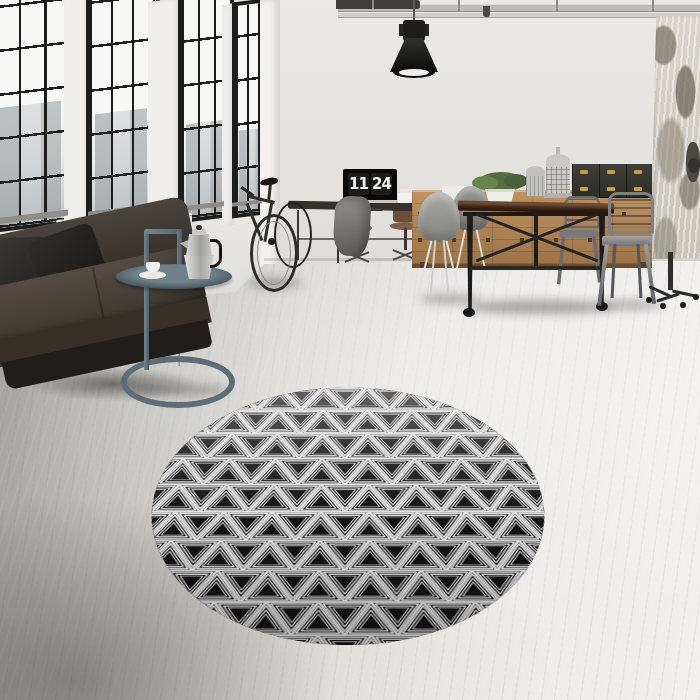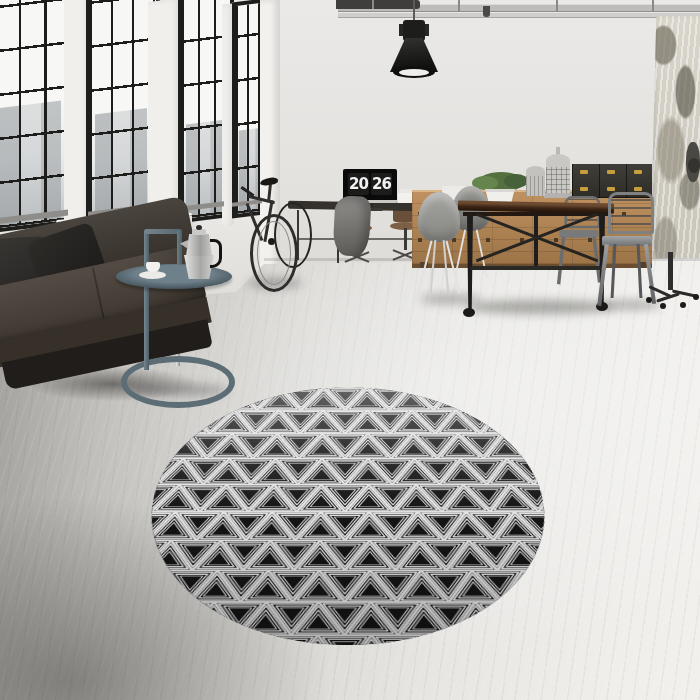--- a/index.html
+++ b/index.html
@@ -348,22 +348,22 @@
     <div class="sbase"></div>
   </div>
   <div class="a desktop"></div>
   <div class="a dleg dl1"></div>
   <div class="a dleg dl2"></div>
   <div class="a dleg dl3"></div>
   <div class="a dstretch"></div>
   <div class="a papers"></div>
 
   <div class="a monitor">
-    <div class="card c1">20</div>
-    <div class="card c2">26</div>
+    <div class="card c1">11</div>
+    <div class="card c2">24</div>
   </div>
   <div class="a mstand"></div>
   <div class="a mbase"></div>
   <div class="a jacket"></div>
 
   <div class="a sideboard"></div>
   <div class="a krow k1"></div>
   <div class="a krow k2"></div>
   <div class="a sfoot sf1"></div>
   <div class="a sfoot sf2"></div>

